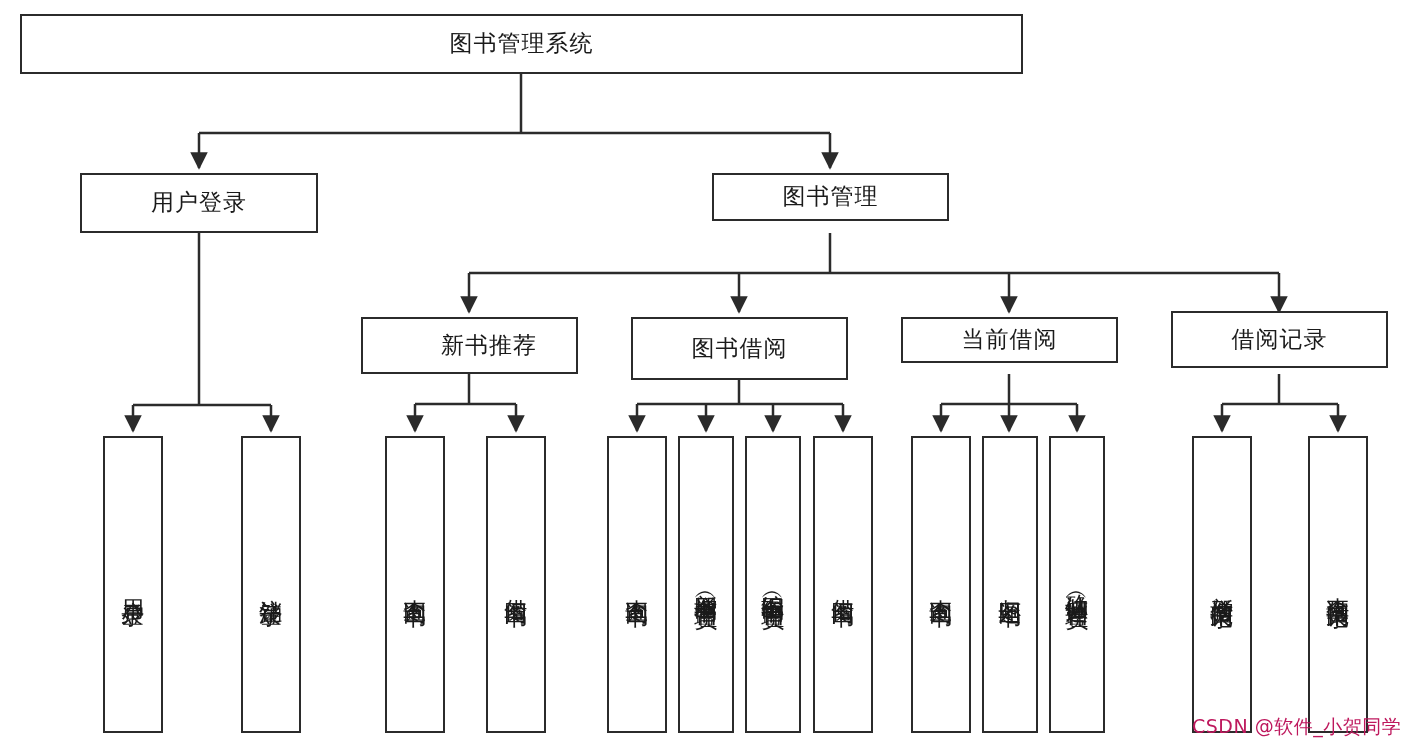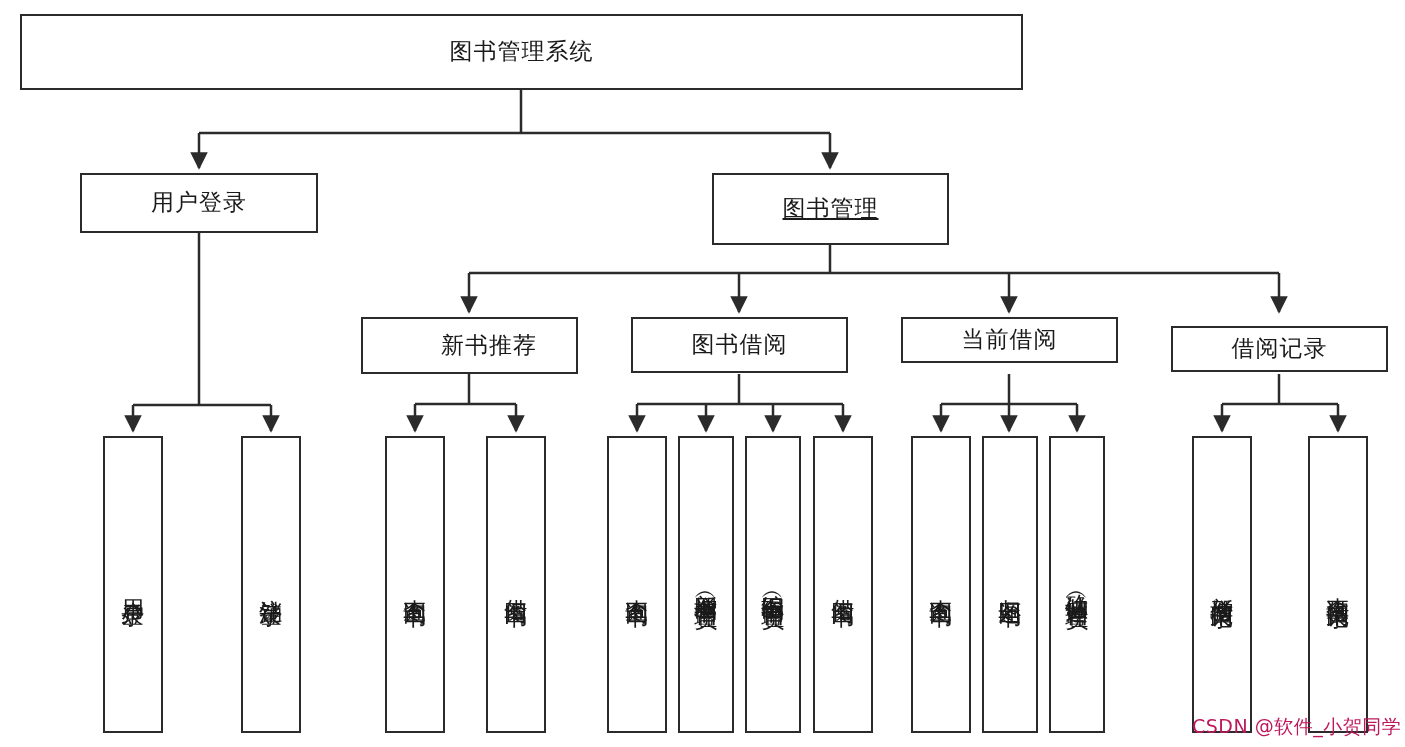--- a/index.html
+++ b/index.html
@@ -113,33 +113,33 @@
       <path d="M 1009 404 L 1009 431" marker-end="url(#arrow)"></path>
       <path d="M 1077 404 L 1077 431" marker-end="url(#arrow)"></path>
 
       <path d="M 1279 374 L 1279 404"></path>
       <path d="M 1222 404 L 1338 404"></path>
       <path d="M 1222 404 L 1222 431" marker-end="url(#arrow)"></path>
       <path d="M 1338 404 L 1338 431" marker-end="url(#arrow)"></path>
     </g>
   </svg>
 
-  <div class="node node-h" style="left:20px; top:14px; width:1003px; height:76px;">图书管理系统</div>
+  <div class="node node-h" style="left:20px; top:14px; width:1003px; height:60px;">图书管理系统</div>
 
   <div class="node node-h" style="left:80px; top:173px; width:238px; height:60px;">用户登录</div>
 
-  <div class="node node-h" style="left:712px; top:173px; width:237px; height:72px;text-decoration:underline;">图书管理</div>
+  <div class="node node-h" style="left:712px; top:173px; width:237px; height:48px;">图书管理</div>
 
   <div class="node node-h" style="left:361px; top:317px; width:217px; height:57px;padding-left:39px;">新书推荐</div>
 
-  <div class="node node-h" style="left:631px; top:317px; width:217px; height:56px;">图书借阅</div>
+  <div class="node node-h" style="left:631px; top:317px; width:217px; height:63px;">图书借阅</div>
 
   <div class="node node-h" style="left:901px; top:317px; width:217px; height:46px;">当前借阅</div>
 
-  <div class="node node-h" style="left:1171px; top:326px; width:217px; height:46px;">借阅记录</div>
+  <div class="node node-h" style="left:1171px; top:311px; width:217px; height:57px;">借阅记录</div>
 
   <div class="node node-v" style="left:103px; top:436px; width:60px; height:297px;">
     <span class="vtext">用户登录</span>
   </div>
 
   <div class="node node-v" style="left:241px; top:436px; width:60px; height:297px;">
     <span class="vtext">注销登录</span>
   </div>
 
   <div class="node node-v" style="left:385px; top:436px; width:60px; height:297px;">

